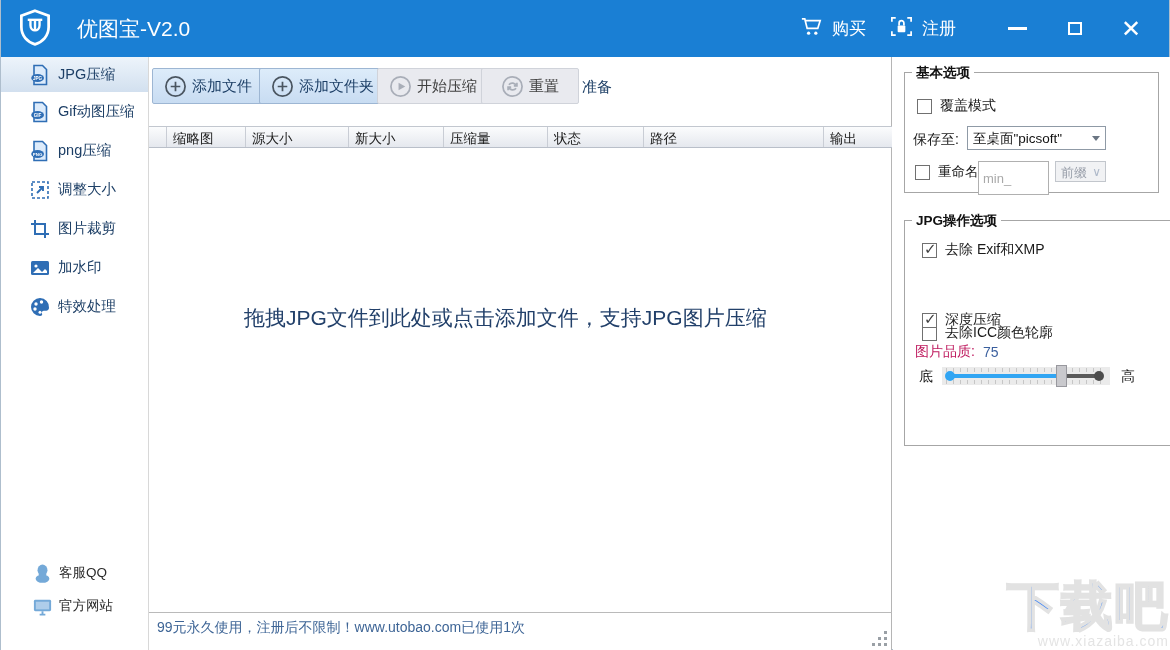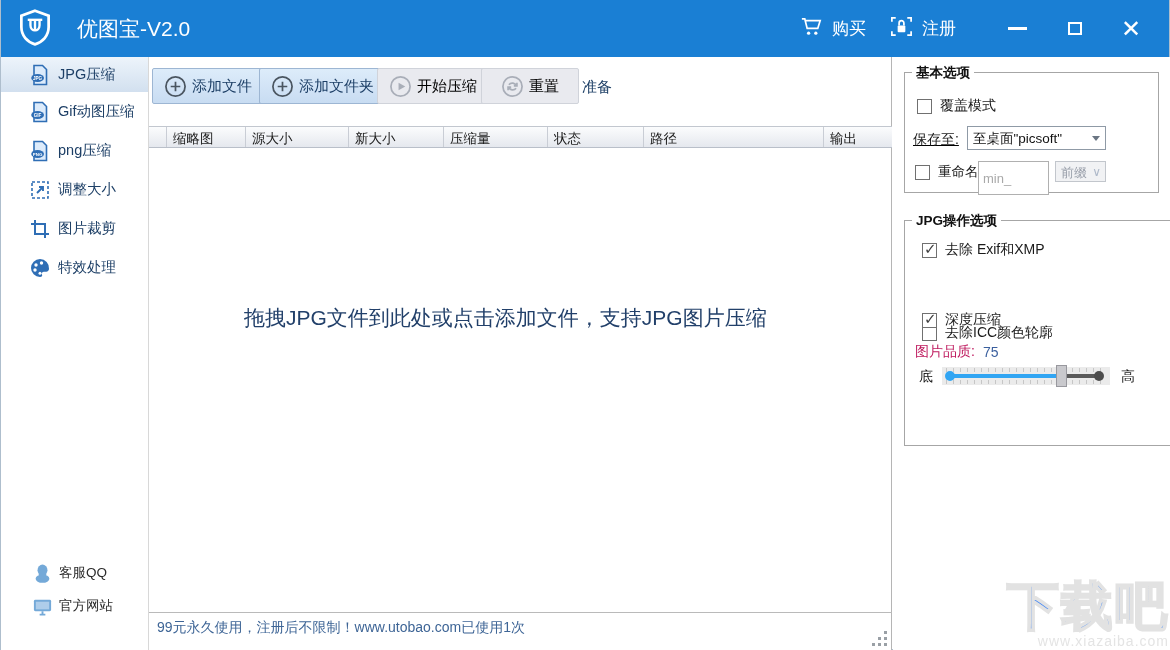--- a/index.html
+++ b/index.html
@@ -28,21 +28,21 @@
   .sf1 { top:500px; } .sf2 { top:533px; }
   .sf-icon { position:absolute; left:31px; width:21px; height:21px; }
   .sf-label { position:absolute; left:58px; font-size:13.5px; color:#2b2b2b; }
 
   
   .main { position:absolute; left:148px; top:57px; width:743px; height:593px; background:#fff; border-right:1px solid #b5b5b5; }
   .tbtn { position:absolute; top:11px; height:36px; border:1px solid #9db6d3; border-radius:2px;
           background:linear-gradient(#ddecfa,#c8dcf2); display:flex; align-items:center; gap:5px;
           padding:0 11px; font-size:15px; color:#1d3f66; cursor:default; }
   .tbtn .ticon { width:23px; height:23px; color:#4a5560; }
-  .tbtn.disabled { border-color:#d0d3da; background:#e9eaef; color:#000000; }
+  .tbtn.disabled { border-color:#d0d3da; background:#e9eaef; color:#404040; }
   .tbtn.disabled .ticon { color:#a9aeb8; }
   .ready-label { position:absolute; left:433px; top:21px; font-size:15px; color:#1d3f66; }
 
   .thead { position:absolute; left:0; top:69px; width:743px; height:22px; display:flex;
            background:linear-gradient(#fbfcfd,#e5e8ee); border-top:1px solid #c2c7cf; border-bottom:1px solid #b9bfc9; }
   .th { border-right:1px solid #c9cdd5; padding:3px 0 0 6px; font-size:13.5px; color:#1a1a1a; overflow:hidden; white-space:nowrap; }
   .drop-hint { position:absolute; left:95px; top:247px; font-size:21px; color:#22406a; }
 
   .status-sep { position:absolute; left:0; top:555px; width:743px; border-top:1px solid #bababa; }
   .status-text { position:absolute; left:8px; top:562px; font-size:14px; color:#3e6596; }
@@ -180,20 +180,30 @@
         <svg viewBox="0 0 22 22" width="22" height="22" fill="none" stroke="#2f6eb5" stroke-width="2">
             <path d="M6 2 v14 h14"></path>
             <path d="M2 6 h14 v14"></path>
           </svg>
       </span>
       <span class="nav-label">图片裁剪</span>
     </div>
     <div class="nav-item">
       <span class="nav-icon">
         <svg viewBox="0 0 22 22" width="22" height="22">
+            <rect x="2" y="4" width="18" height="14" rx="1.5" fill="#2f6eb5"></rect>
+            <circle cx="7" cy="9" r="1.6" fill="#fff"></circle>
+            <path d="M4 16 l5-5 4 4 3-3 2 2 v2 z" fill="#fff"></path>
+          </svg>
+      </span>
+      <span class="nav-label">加水印</span>
+    </div>
+    <div class="nav-item">
+      <span class="nav-icon">
+        <svg viewBox="0 0 22 22" width="22" height="22">
             <path d="M11 2a9 9 0 1 0 0 18c1.9 0 2.6-1.1 2-2.3-.8-1.6.2-3 2-3h2.3c1.5 0 2.7-1.3 2.7-2.9A9 9 0 0 0 11 2z" fill="#2f6eb5"></path>
             <circle cx="7" cy="8" r="1.7" fill="#fff"></circle>
             <circle cx="12.5" cy="6" r="1.7" fill="#fff"></circle>
             <circle cx="6" cy="13" r="1.7" fill="#fff"></circle>
             <circle cx="11" cy="16.2" r="1.5" fill="#fff"></circle>
           </svg>
       </span>
       <span class="nav-label">特效处理</span>
     </div>
 
@@ -287,21 +297,21 @@
   <div class="rpanel">
 
     <div class="group g1">
       <span class="gtitle">基本选项</span>
 
       <div class="row" style="left:12px; top:24px;">
         <span class="cb"></span>
         <span class="cb-label">覆盖模式</span>
       </div>
 
-      <div class="row" style="left:8px; top:58px;text-decoration:underline;">
+      <div class="row" style="left:8px; top:58px;">
         <span style="font-size:14px; color:#1a1a1a;">保存至:</span>
       </div>
       <div class="combo" style="left:62px; top:53px; width:139px; height:24px;">
         <span>至桌面"picsoft"</span>
         <span class="combo-arrow"></span>
       </div>
 
       <div class="row" style="left:10px; top:90px;">
         <span class="cb"></span>
         <span class="cb-label" style="font-size:13.5px;">重命名</span>

